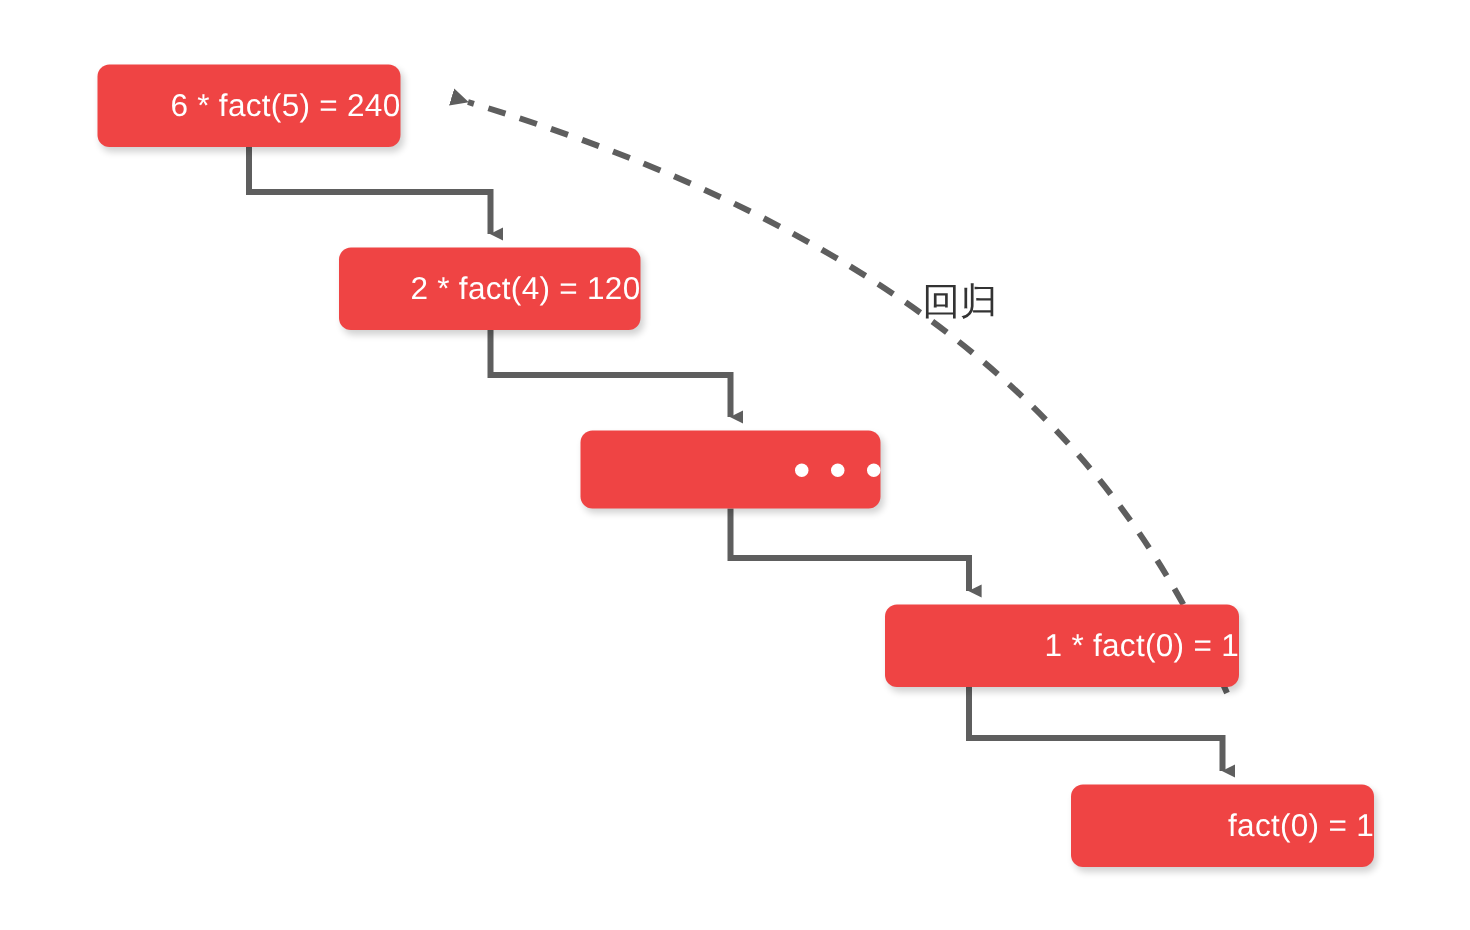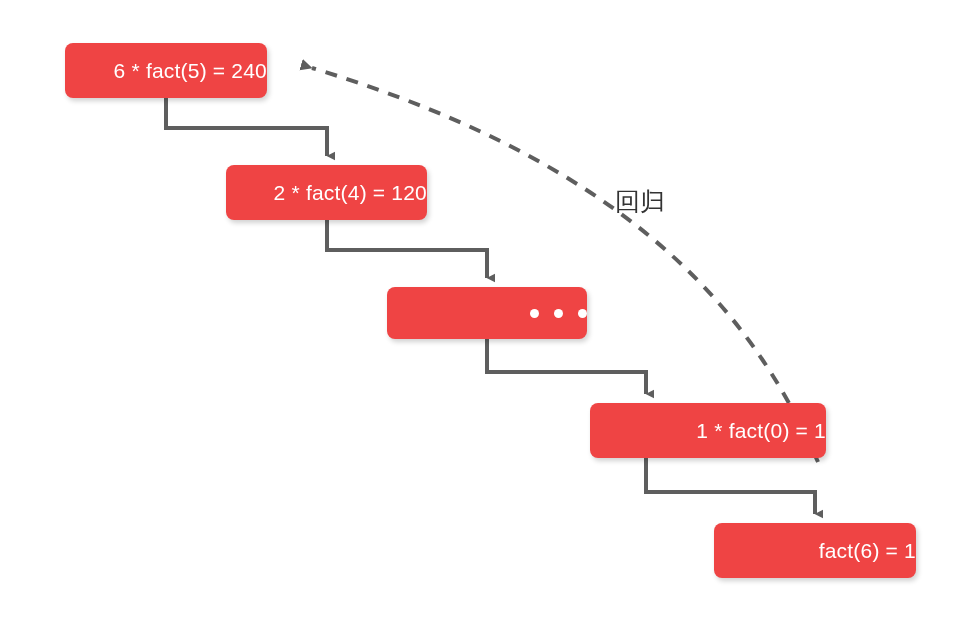--- a/index.html
+++ b/index.html
@@ -119,18 +119,18 @@
       <span class="dot"></span>
       <span class="dot"></span>
     </span>
   </div>
 
   <div class="node" style="left:546px; top:403px; width:236px; height:55px;margin-left:44px;">
     <span class="node-label">1 * fact(0) = 1</span>
   </div>
 
   <div class="node" style="left:714px; top:523px; width:202px; height:55px;">
-    <span class="node-label">fact(6) = 1</span>
+    <span class="node-label">fact(0) = 1</span>
   </div>
 
   <div class="curve-label" style="left:615px; top:189px;">回归</div>
 
 </div>
 
 </body></html>

